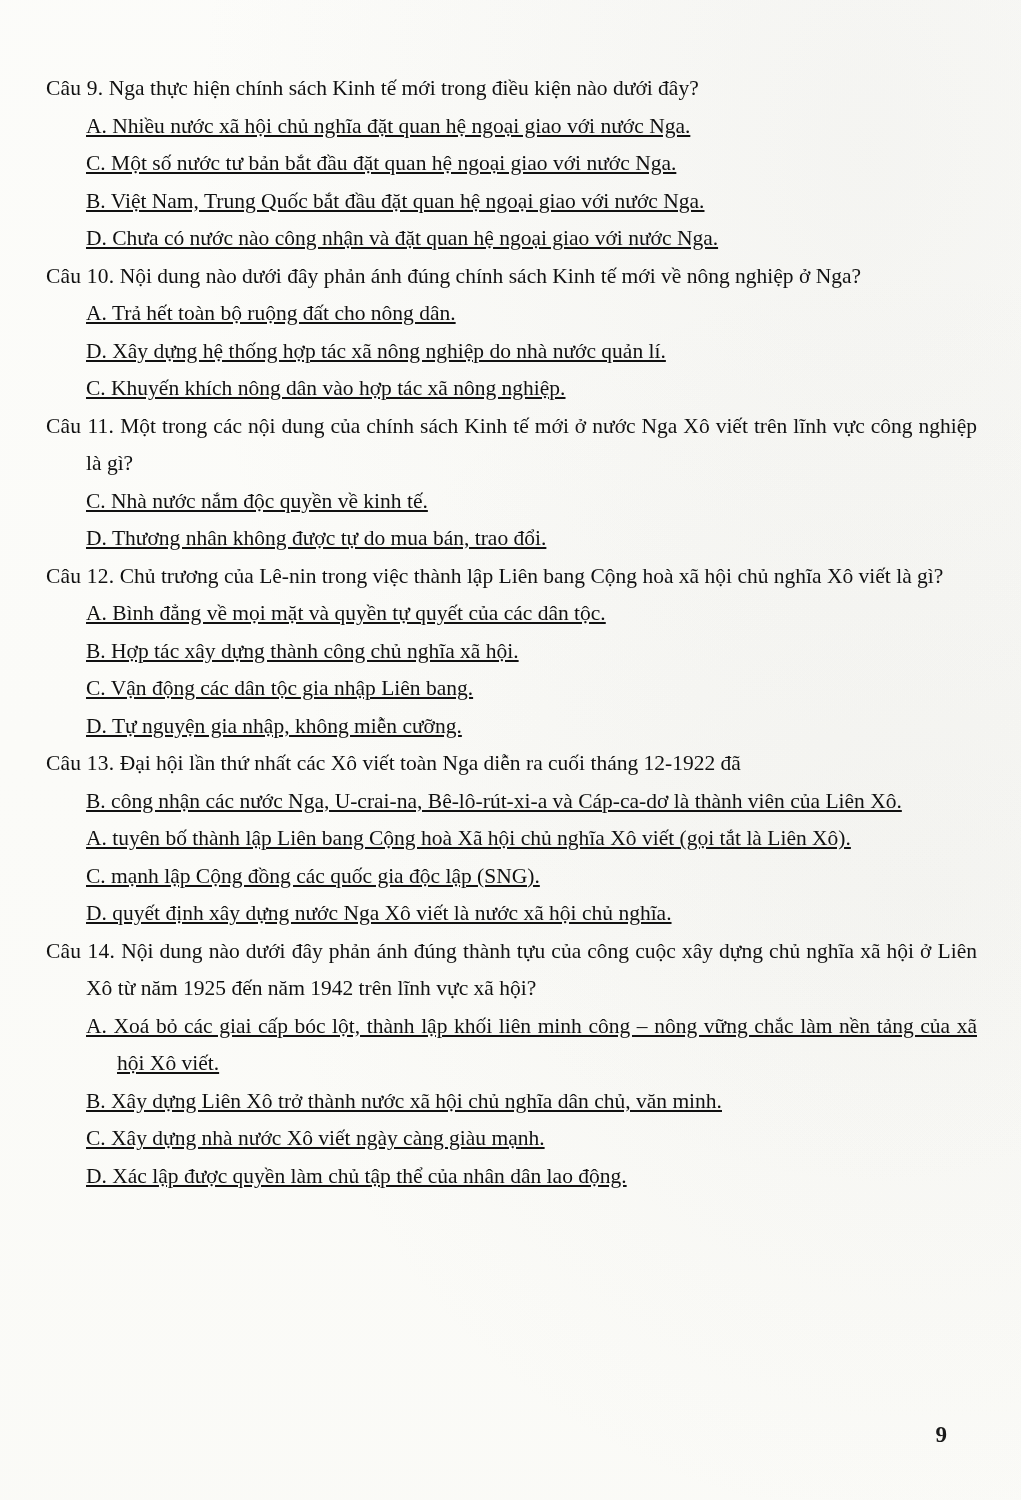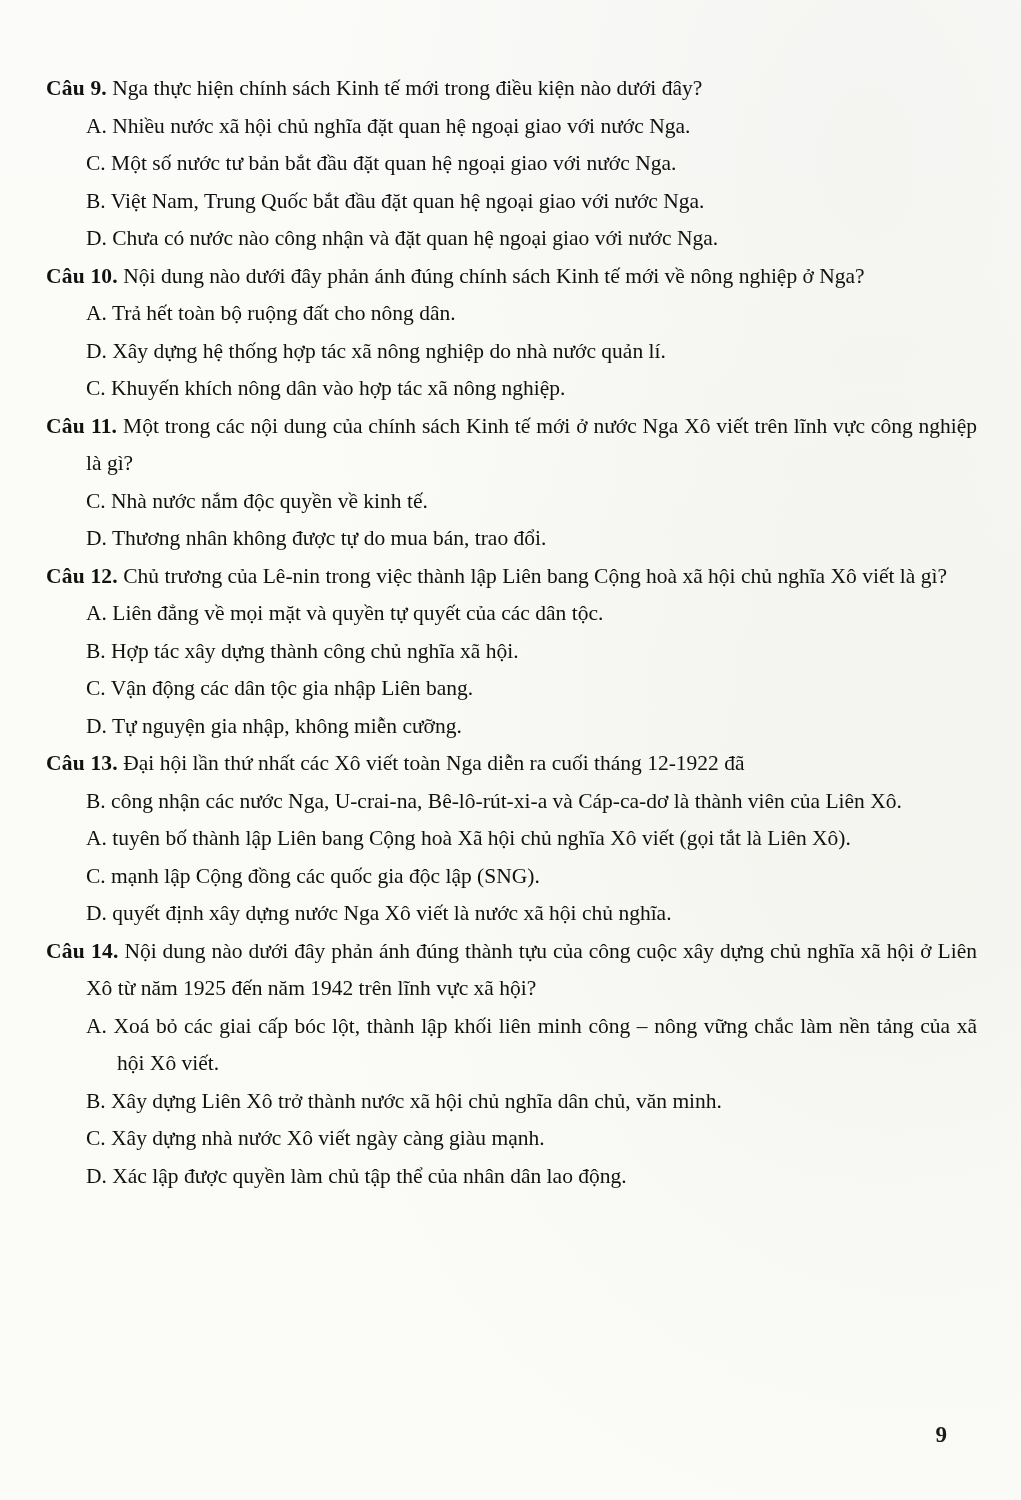--- a/index.html
+++ b/index.html
@@ -36,28 +36,29 @@
   .question {
     margin: 0;
   }
   .q-head {
     margin: 0;
     padding-left: 40px;
     text-indent: -40px;
     text-align: justify;
   }
   .q-label {
-    font-weight: bold;
+    font-weight: normal;
     letter-spacing: 0.2px;
   }
   .q-option {
     margin: 0 0 0 40px;
     padding-left: 31px;
     text-indent: -31px;
     text-align: justify;
+    text-decoration: underline;
   }
   .page-number {
     position: absolute;
     right: 74px;
     bottom: 52px;
     font-size: 23px;
     font-weight: bold;
     color: #1a1a1a;
   }
 </style>
@@ -81,21 +82,21 @@
         <p class="q-option">D. Xây dựng hệ thống hợp tác xã nông nghiệp do nhà nước quản lí.</p>
         <p class="q-option">C. Khuyến khích nông dân vào hợp tác xã nông nghiệp.</p>
       </div>
       <div class="question">
         <p class="q-head"><span class="q-label">Câu 11.</span> <span>Một trong các nội dung của chính sách Kinh tế mới ở nước Nga Xô viết trên lĩnh vực công nghiệp là gì?</span></p>
         <p class="q-option">C. Nhà nước nắm độc quyền về kinh tế.</p>
         <p class="q-option">D. Thương nhân không được tự do mua bán, trao đổi.</p>
       </div>
       <div class="question">
         <p class="q-head"><span class="q-label">Câu 12.</span> <span>Chủ trương của Lê-nin trong việc thành lập Liên bang Cộng hoà xã hội chủ nghĩa Xô viết là gì?</span></p>
-        <p class="q-option">A. Liên đẳng về mọi mặt và quyền tự quyết của các dân tộc.</p>
+        <p class="q-option">A. Bình đẳng về mọi mặt và quyền tự quyết của các dân tộc.</p>
         <p class="q-option">B. Hợp tác xây dựng thành công chủ nghĩa xã hội.</p>
         <p class="q-option">C. Vận động các dân tộc gia nhập Liên bang.</p>
         <p class="q-option">D. Tự nguyện gia nhập, không miễn cưỡng.</p>
       </div>
       <div class="question">
         <p class="q-head"><span class="q-label">Câu 13.</span> <span>Đại hội lần thứ nhất các Xô viết toàn Nga diễn ra cuối tháng 12-1922 đã</span></p>
         <p class="q-option">B. công nhận các nước Nga, U-crai-na, Bê-lô-rút-xi-a và Cáp-ca-dơ là thành viên của Liên Xô.</p>
         <p class="q-option">A. tuyên bố thành lập Liên bang Cộng hoà Xã hội chủ nghĩa Xô viết (gọi tắt là Liên Xô).</p>
         <p class="q-option">C. mạnh lập Cộng đồng các quốc gia độc lập (SNG).</p>
         <p class="q-option">D. quyết định xây dựng nước Nga Xô viết là nước xã hội chủ nghĩa.</p>

